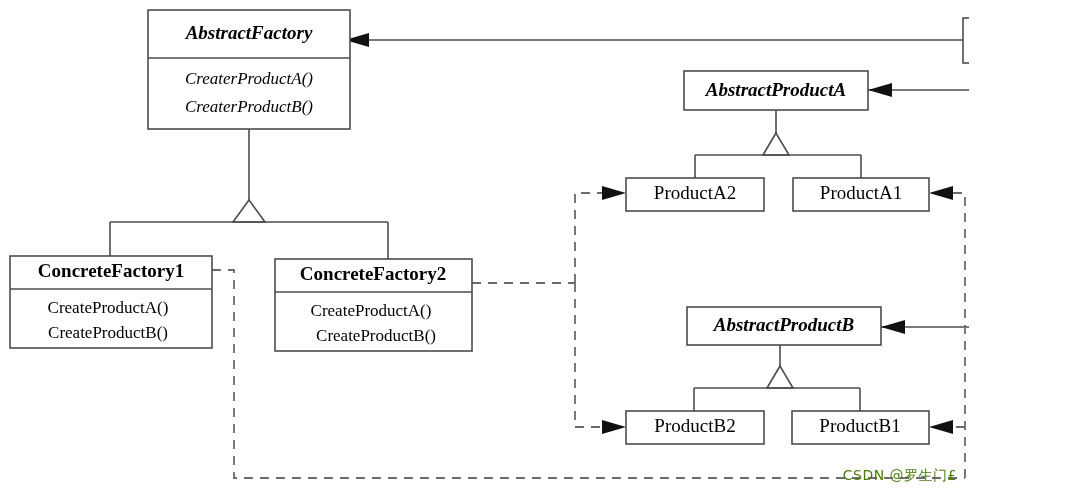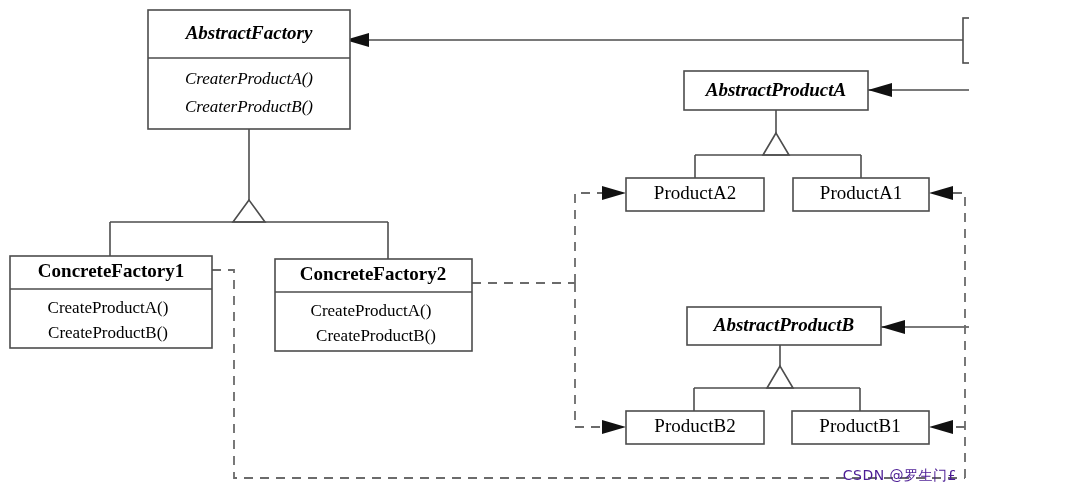--- a/index.html
+++ b/index.html
@@ -82,21 +82,21 @@
     font-size: 17px;
     text-anchor: middle;
     dominant-baseline: middle;
   }
   .watermark {
     position: absolute;
     right: 12px;
     bottom: 6px;
     font-family: "DejaVu Sans", "Liberation Sans", sans-serif;
     font-size: 14px;
-    color: #4c1d95;
+    color: #4d7c0f;
     letter-spacing: 0.5px;
     white-space: nowrap;
     user-select: none;
   }
 </style>
 </head>
 <body>
 
 <div id="diagram-root">
 

